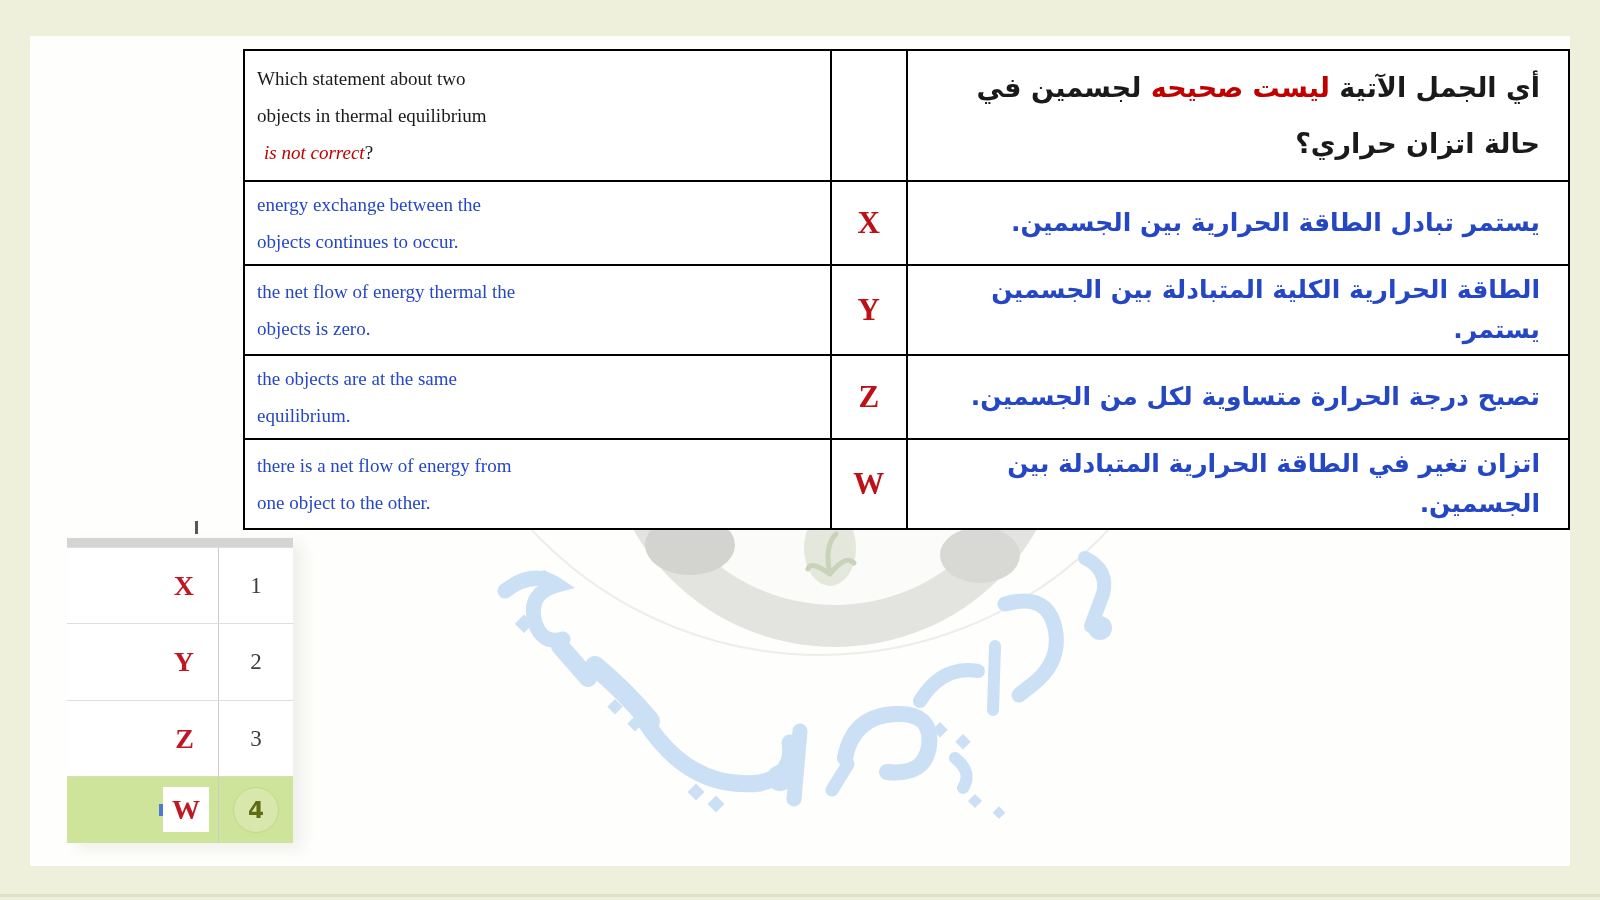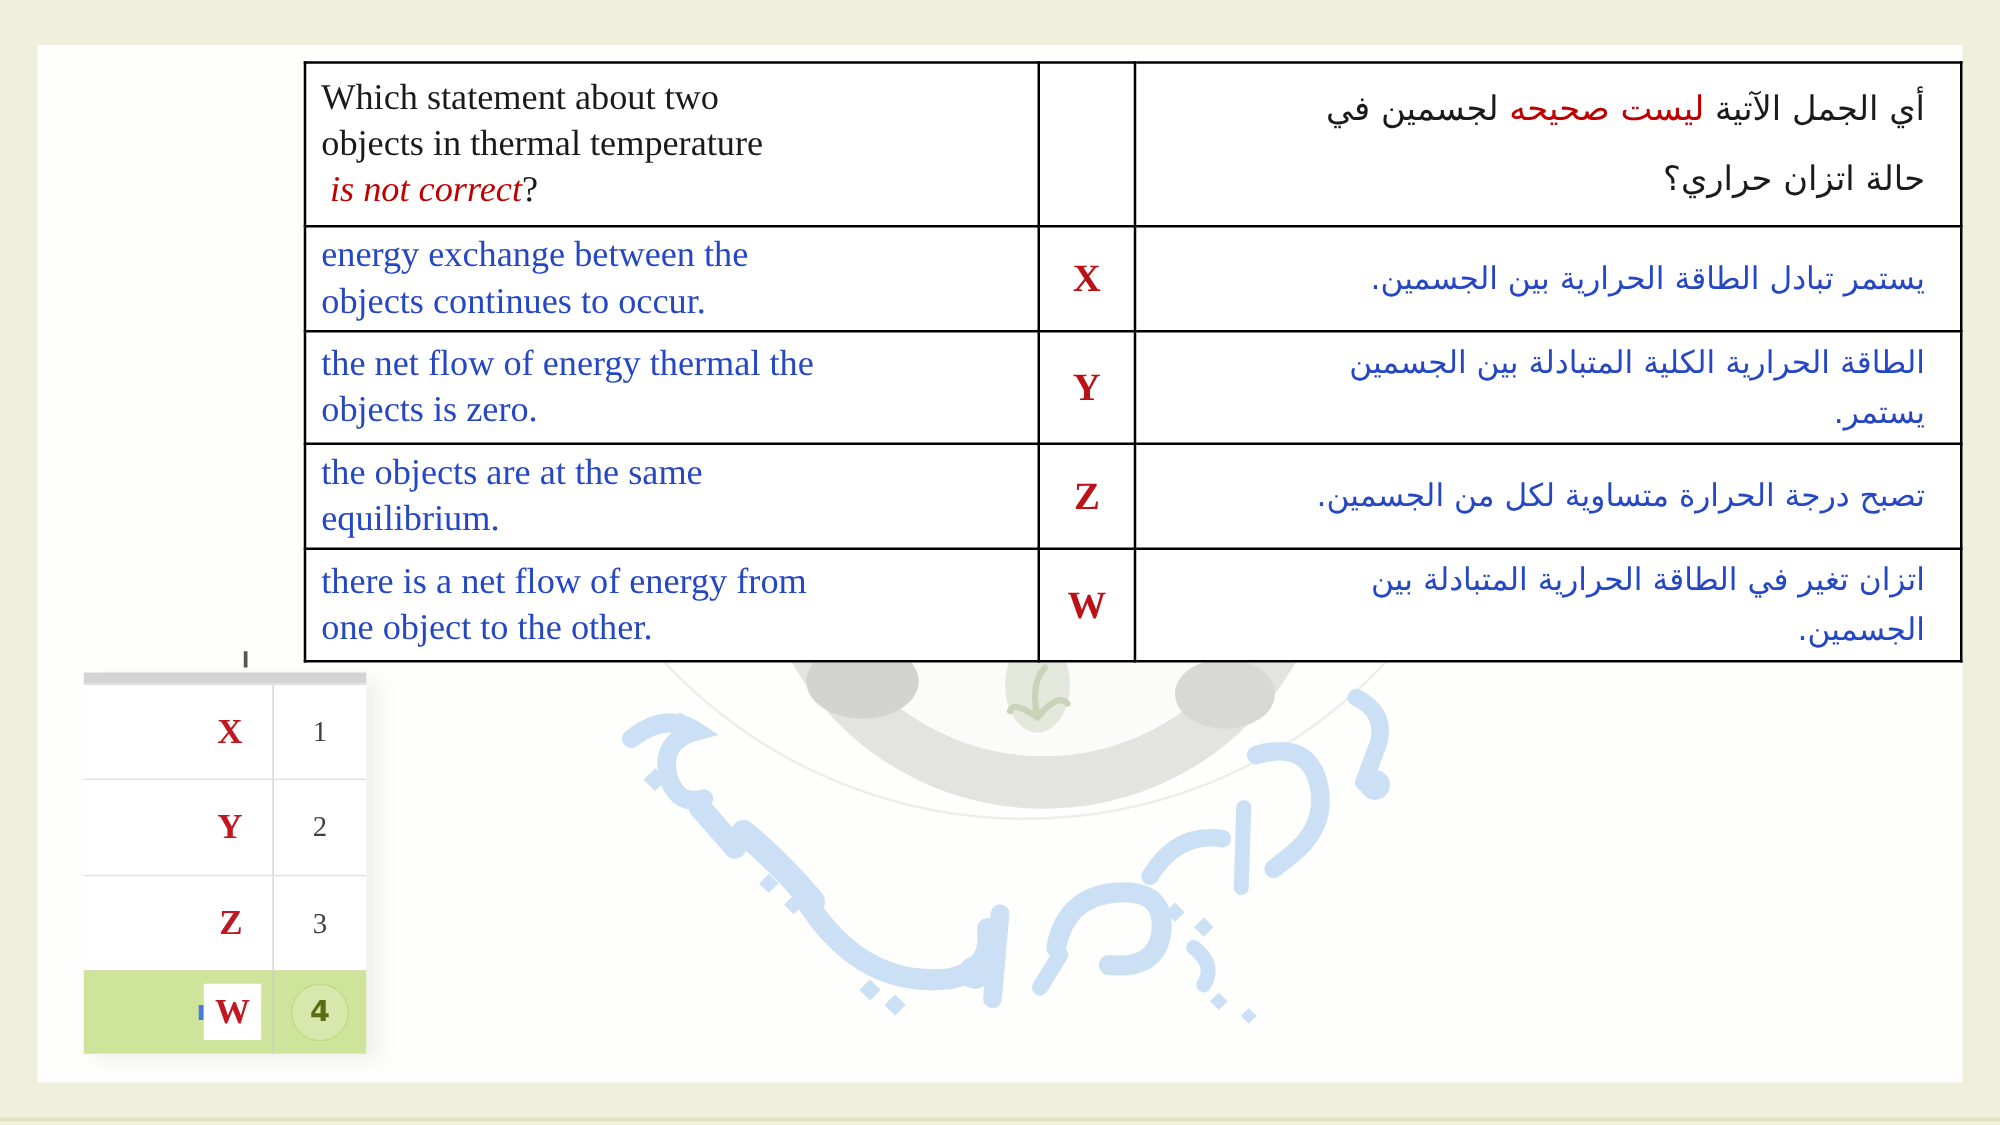--- a/index.html
+++ b/index.html
@@ -20,30 +20,30 @@
   
   table.qtable{
     position:absolute;left:213px;top:13px;z-index:2;
     border-collapse:collapse;table-layout:fixed;background:#ffffff;
   }
   table.qtable td{
     border:2px solid #000;vertical-align:middle;background:#ffffff;overflow:hidden;
   }
   td.en{
     width:574px;padding:4px 8px 4px 12px;
-    color:#2547c4;font-size:29px;line-height:37px;
+    color:#2547c4;font-size:19px;line-height:37px;
   }
   td.en-h{color:#1a1a1a;}
   td.letter{
     width:73px;background:#e9f0dc;text-align:center;
     color:#bd1118;font-weight:bold;font-size:31px;
   }
   td.ar{
     width:630px;direction:rtl;text-align:right;padding:4px 28px 4px 12px;
-    color:#2547c4;font-weight:normal;font-size:25px;line-height:40px;
+    color:#2547c4;font-weight:bold;font-size:25px;line-height:40px;
     font-family:"DejaVu Sans","Liberation Sans",sans-serif;
   }
   td.ar-h{color:#1a1a1a;font-size:27px;line-height:56px;}
   .red{color:#c00000;}
   .red-indent{padding-left:7px;font-style:italic;}
   
   .akey{
     position:absolute;left:37px;top:502px;width:226px;z-index:3;background:#fff;
     box-shadow:10px 6px 14px rgba(60,60,40,0.08);
     font-family:"Liberation Serif","DejaVu Serif",serif;
@@ -124,21 +124,21 @@
   <table class="qtable">
     <colgroup>
         <col style="width:574px">
         <col style="width:73px">
         <col style="width:630px">
       </colgroup>
     <tbody>
         <tr style="height:131px">
       <td class="en en-h">
         <span>Which statement about two</span><br>
-        <span>objects in thermal temperature</span><br>
+        <span>objects in thermal equilibrium</span><br>
         <span class="red red-indent">is not correct</span><span>?</span>
       </td>
       <td class="letter"></td>
       <td class="ar ar-h">
         <span>أي الجمل الآتية </span><span class="red">ليست صحيحه</span><span> لجسمين في</span><br>
         <span>حالة اتزان حراري؟</span>
       </td>
     </tr>
     <tr style="height:65px">
       <td class="en">

